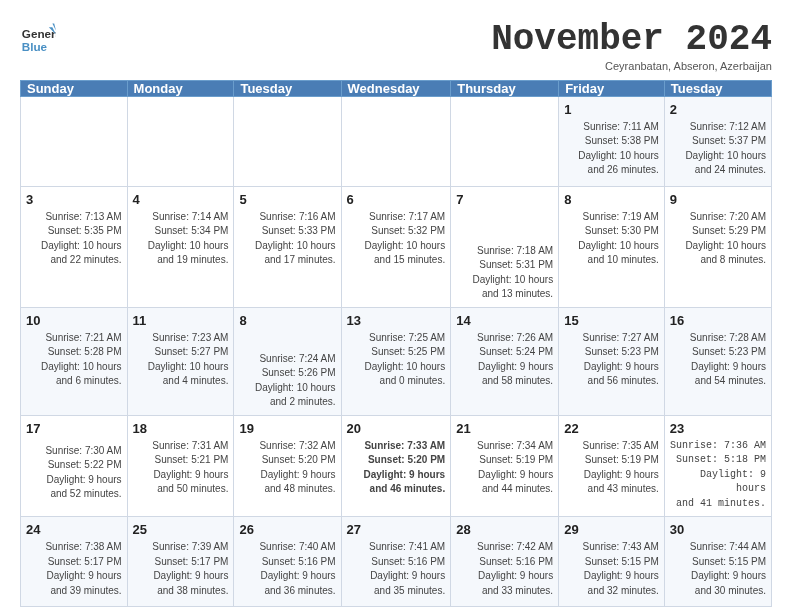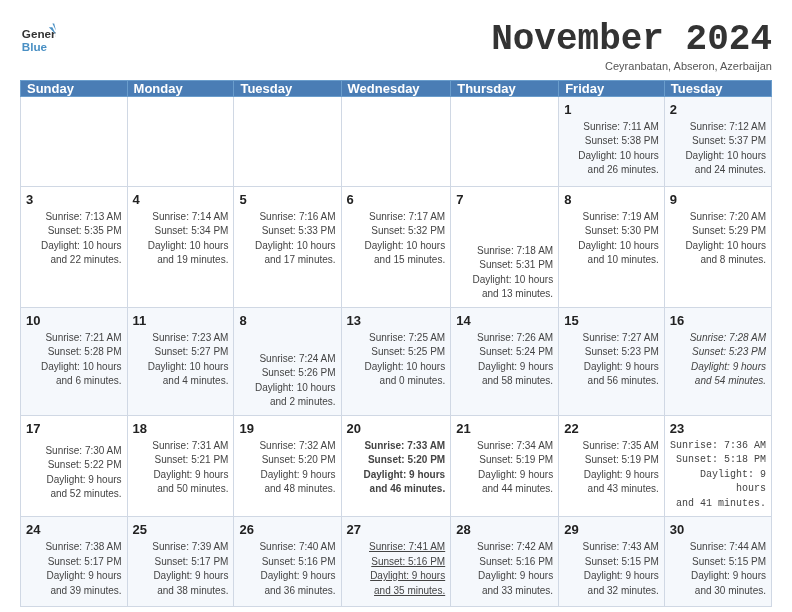--- a/index.html
+++ b/index.html
@@ -229,21 +229,21 @@
         </td>
         <td>
           <div class="day-number">15</div>
           <div class="day-info" style="white-space: pre-line;">Sunrise: 7:27 AM
 Sunset: 5:23 PM
 Daylight: 9 hours
 and 56 minutes.</div>
         </td>
         <td>
           <div class="day-number">16</div>
-          <div class="day-info" style="white-space: pre-line; font-style: italic;">Sunrise: 7:28 AM
+          <div class="day-info" style="white-space: pre-line;">Sunrise: 7:28 AM
 Sunset: 5:23 PM
 Daylight: 9 hours
 and 54 minutes.</div>
         </td>
       </tr>
       <tr>
         <td>
           <div class="day-number">17</div>
           <div class="day-info" style="white-space: pre-line; margin-top: 8px;">Sunrise: 7:30 AM
 Sunset: 5:22 PM
@@ -310,21 +310,21 @@
         </td>
         <td>
           <div class="day-number">26</div>
           <div class="day-info" style="white-space: pre-line;">Sunrise: 7:40 AM
 Sunset: 5:16 PM
 Daylight: 9 hours
 and 36 minutes.</div>
         </td>
         <td>
           <div class="day-number">27</div>
-          <div class="day-info" style="white-space: pre-line; text-decoration: underline;">Sunrise: 7:41 AM
+          <div class="day-info" style="white-space: pre-line;">Sunrise: 7:41 AM
 Sunset: 5:16 PM
 Daylight: 9 hours
 and 35 minutes.</div>
         </td>
         <td>
           <div class="day-number">28</div>
           <div class="day-info" style="white-space: pre-line;">Sunrise: 7:42 AM
 Sunset: 5:16 PM
 Daylight: 9 hours
 and 33 minutes.</div>

